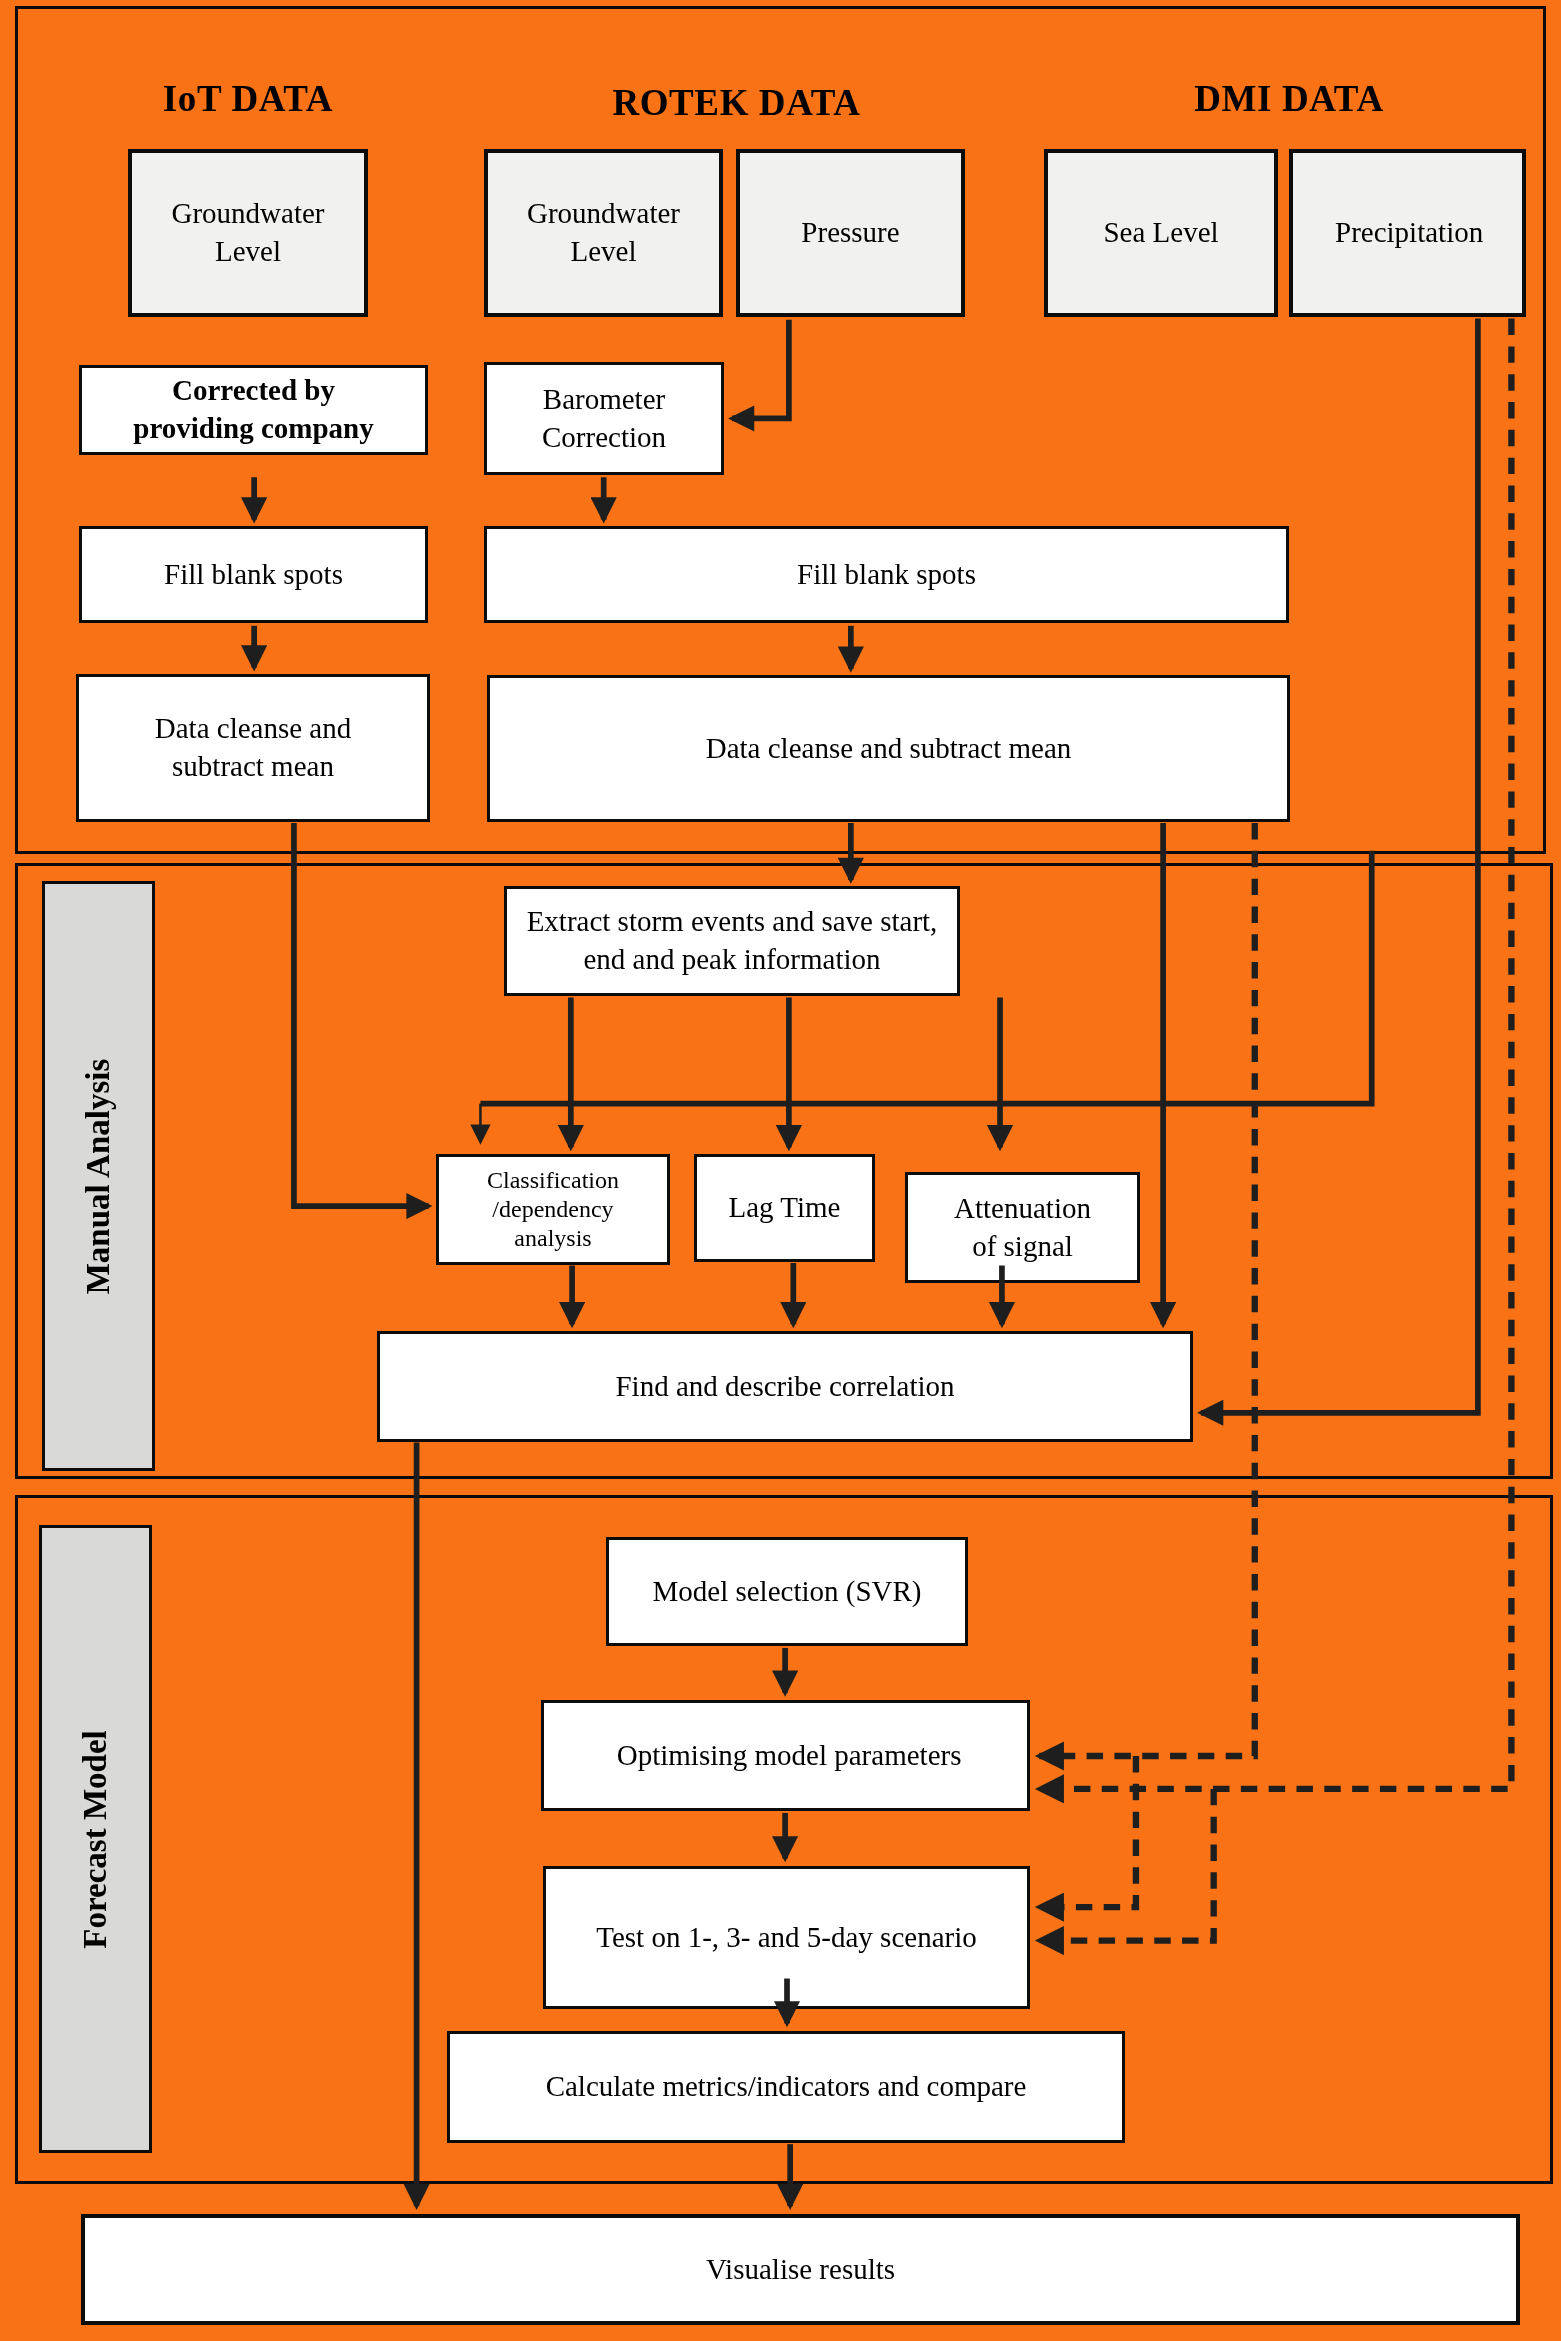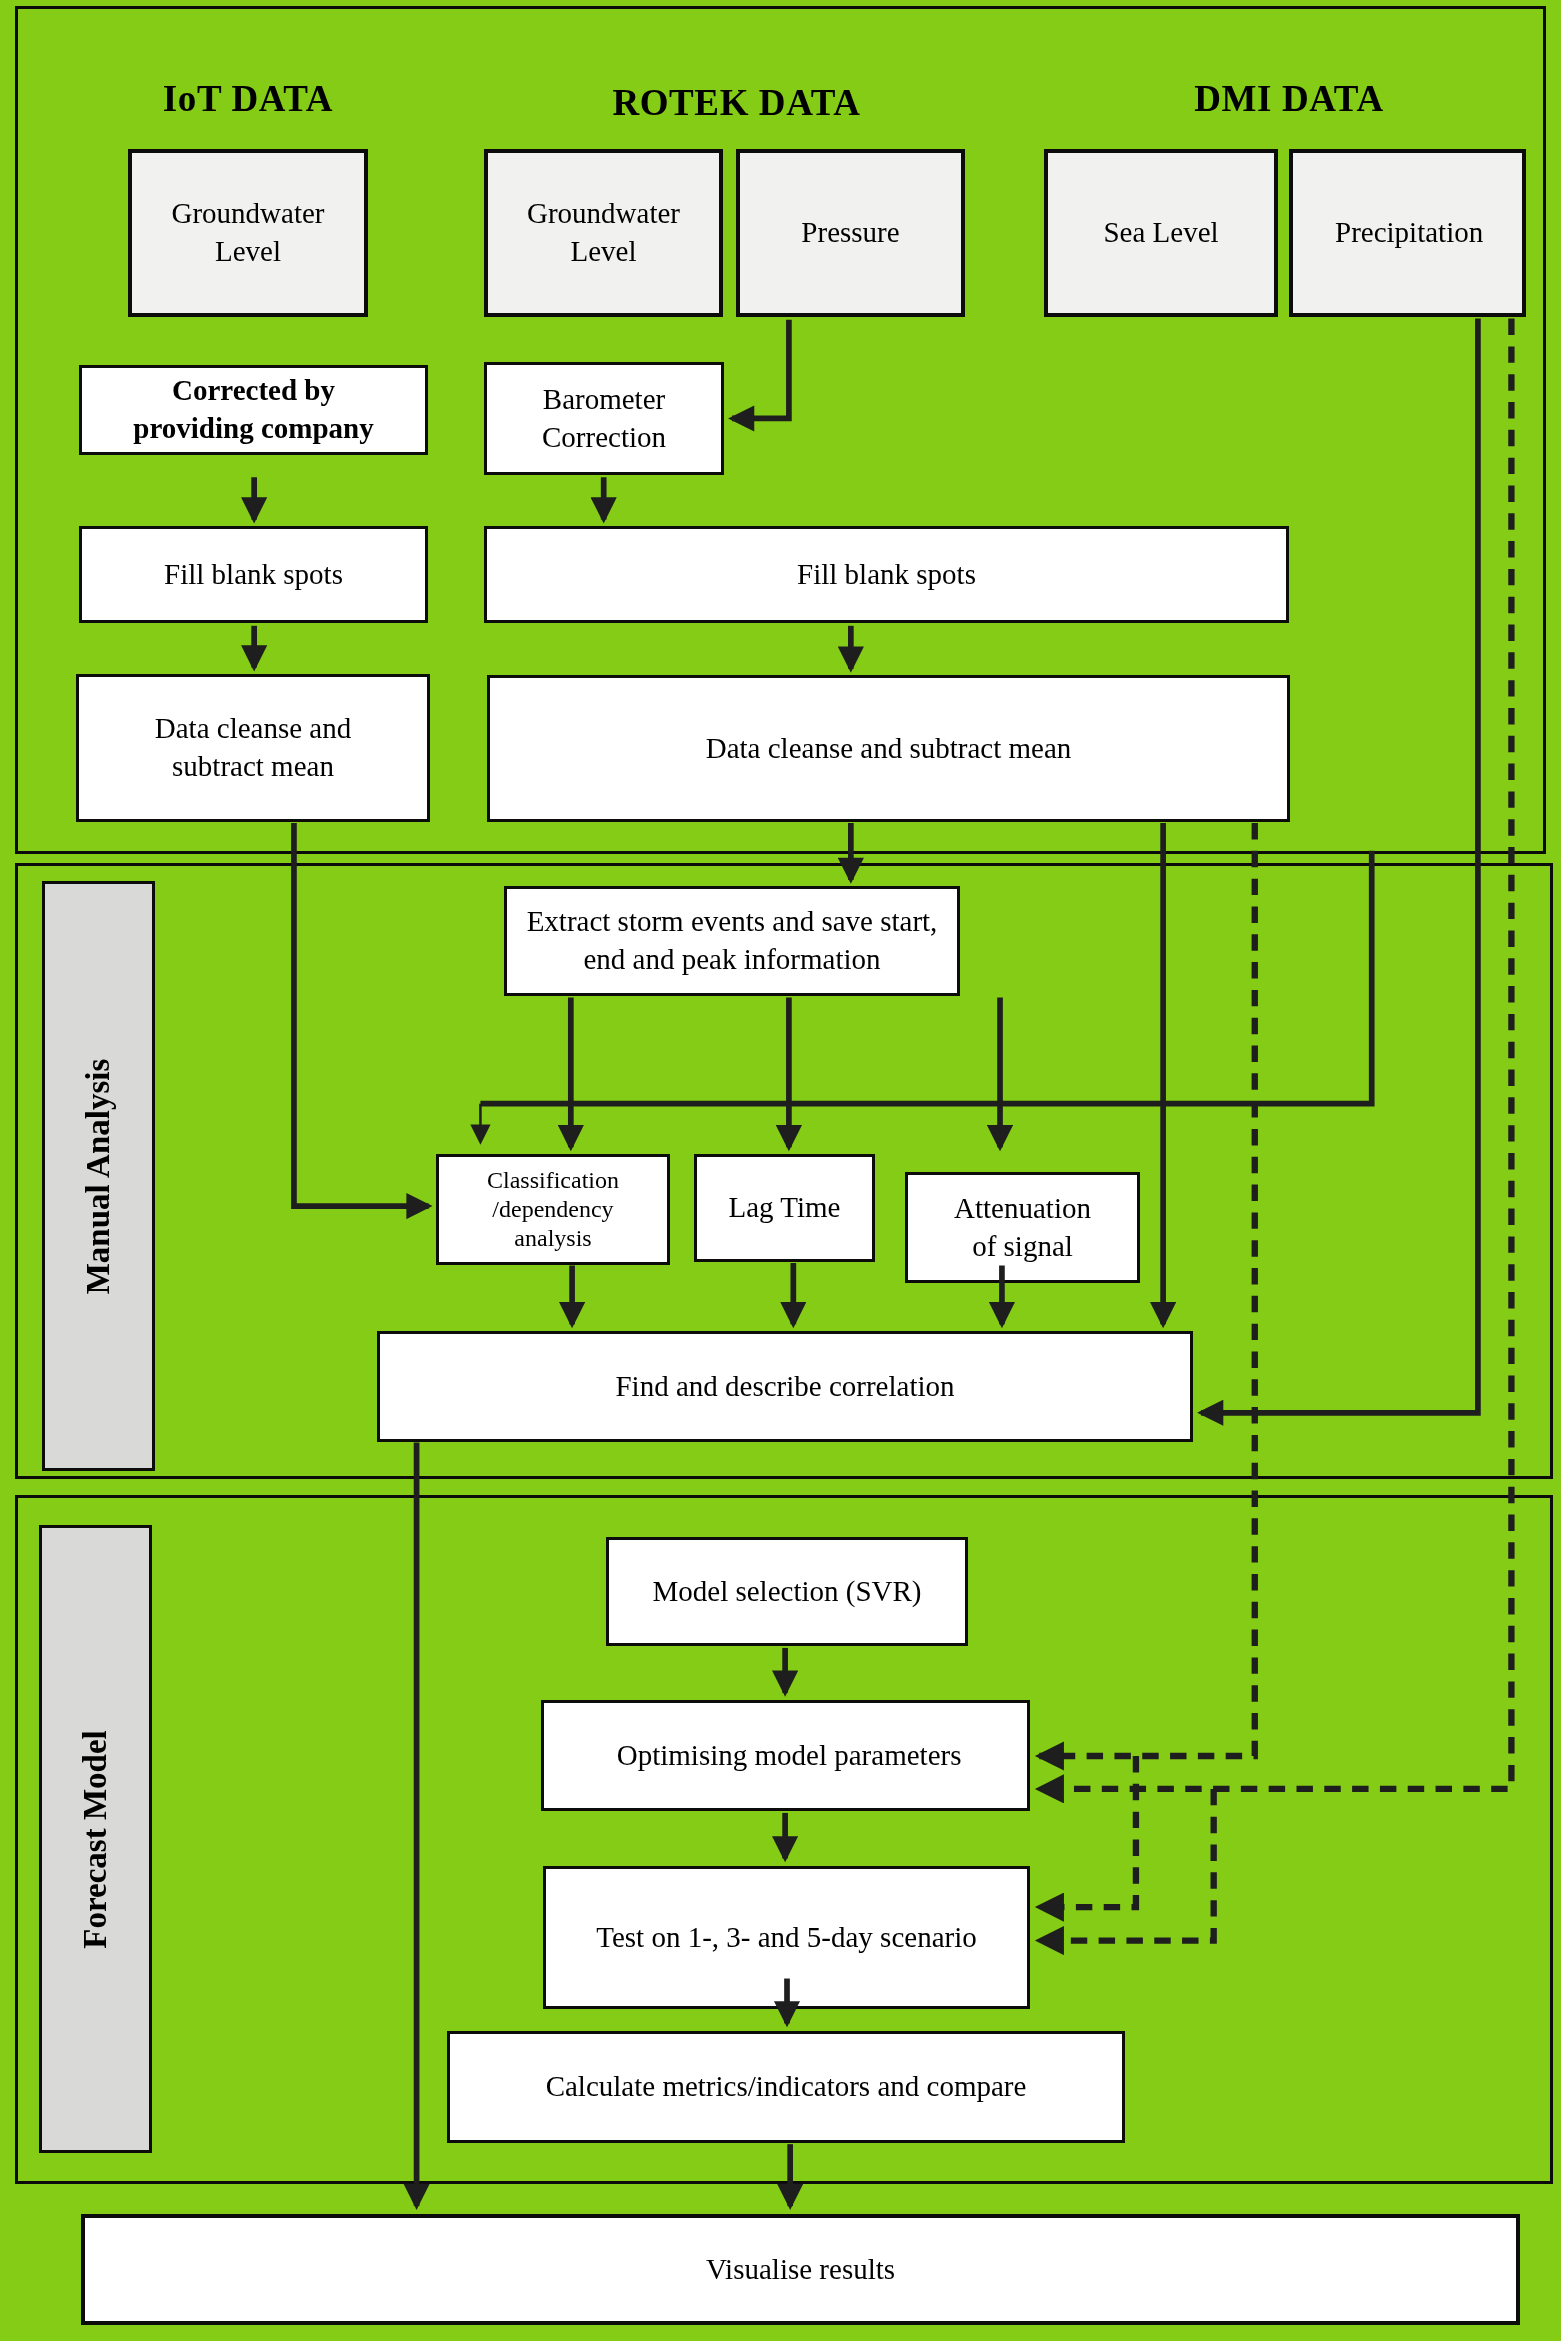--- a/index.html
+++ b/index.html
@@ -1,19 +1,19 @@
 <!DOCTYPE html>
 <html style="font-size:10px"><head>
 <meta charset="utf-8">
 <style>
   html,body{margin:0;padding:0;background:#ffffff;}
   .canvas{
     position:relative;
     width:1562px;height:2342px;
-    background:#84cc16;
+    background:#f97316;
     font-family:"Liberation Serif", serif;
     color:#000;
     overflow:hidden;
   }
   .section{
     position:absolute;
     border:3.2px solid #0b0b0b;
     background:transparent;
   }
   .hdr{

